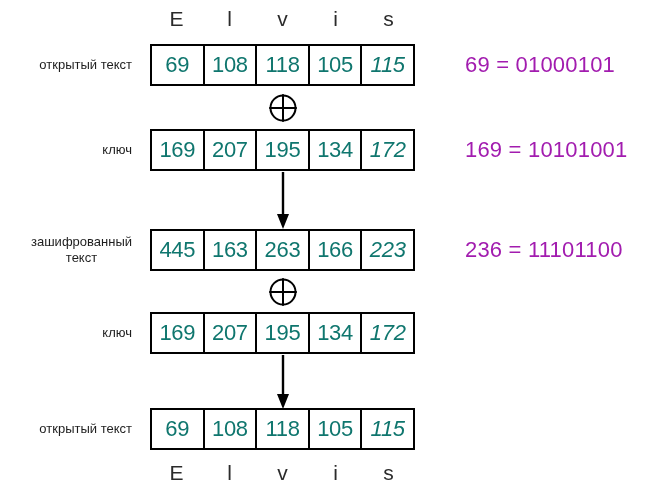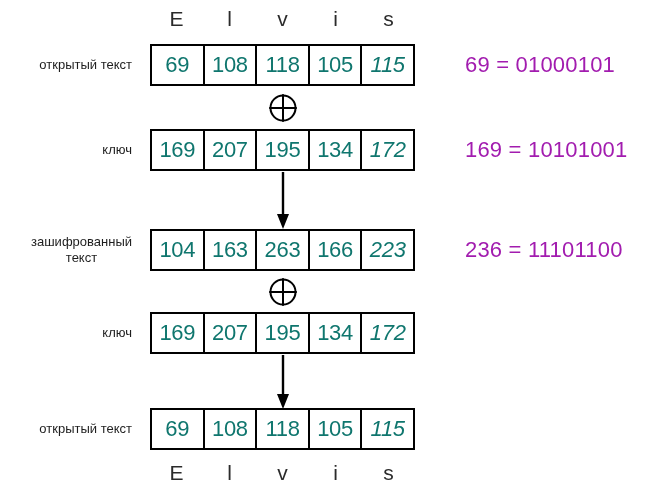--- a/index.html
+++ b/index.html
@@ -183,21 +183,21 @@
     </svg>
   </div>
 
   <div class="side-label-wrap" id="label-cipher">
     <span>
       <span>зашифрованный</span><br>
       <span>текст</span>
     </span>
   </div>
   <div class="value-row" id="row-cipher">
-    <div class="value-cell">104</div>
+    <div class="value-cell">445</div>
     <div class="value-cell">163</div>
     <div class="value-cell">263</div>
     <div class="value-cell">166</div>
     <div class="value-cell">223</div>
   </div>
   <div class="formula" id="formula-3">236 = 11101100</div>
 
   <div class="xor" id="xor-2">
     <svg width="30" height="30" viewBox="0 0 30 30" aria-hidden="true">
       <circle cx="15" cy="15" r="12.5" fill="none" stroke="#000000" stroke-width="2"></circle>

